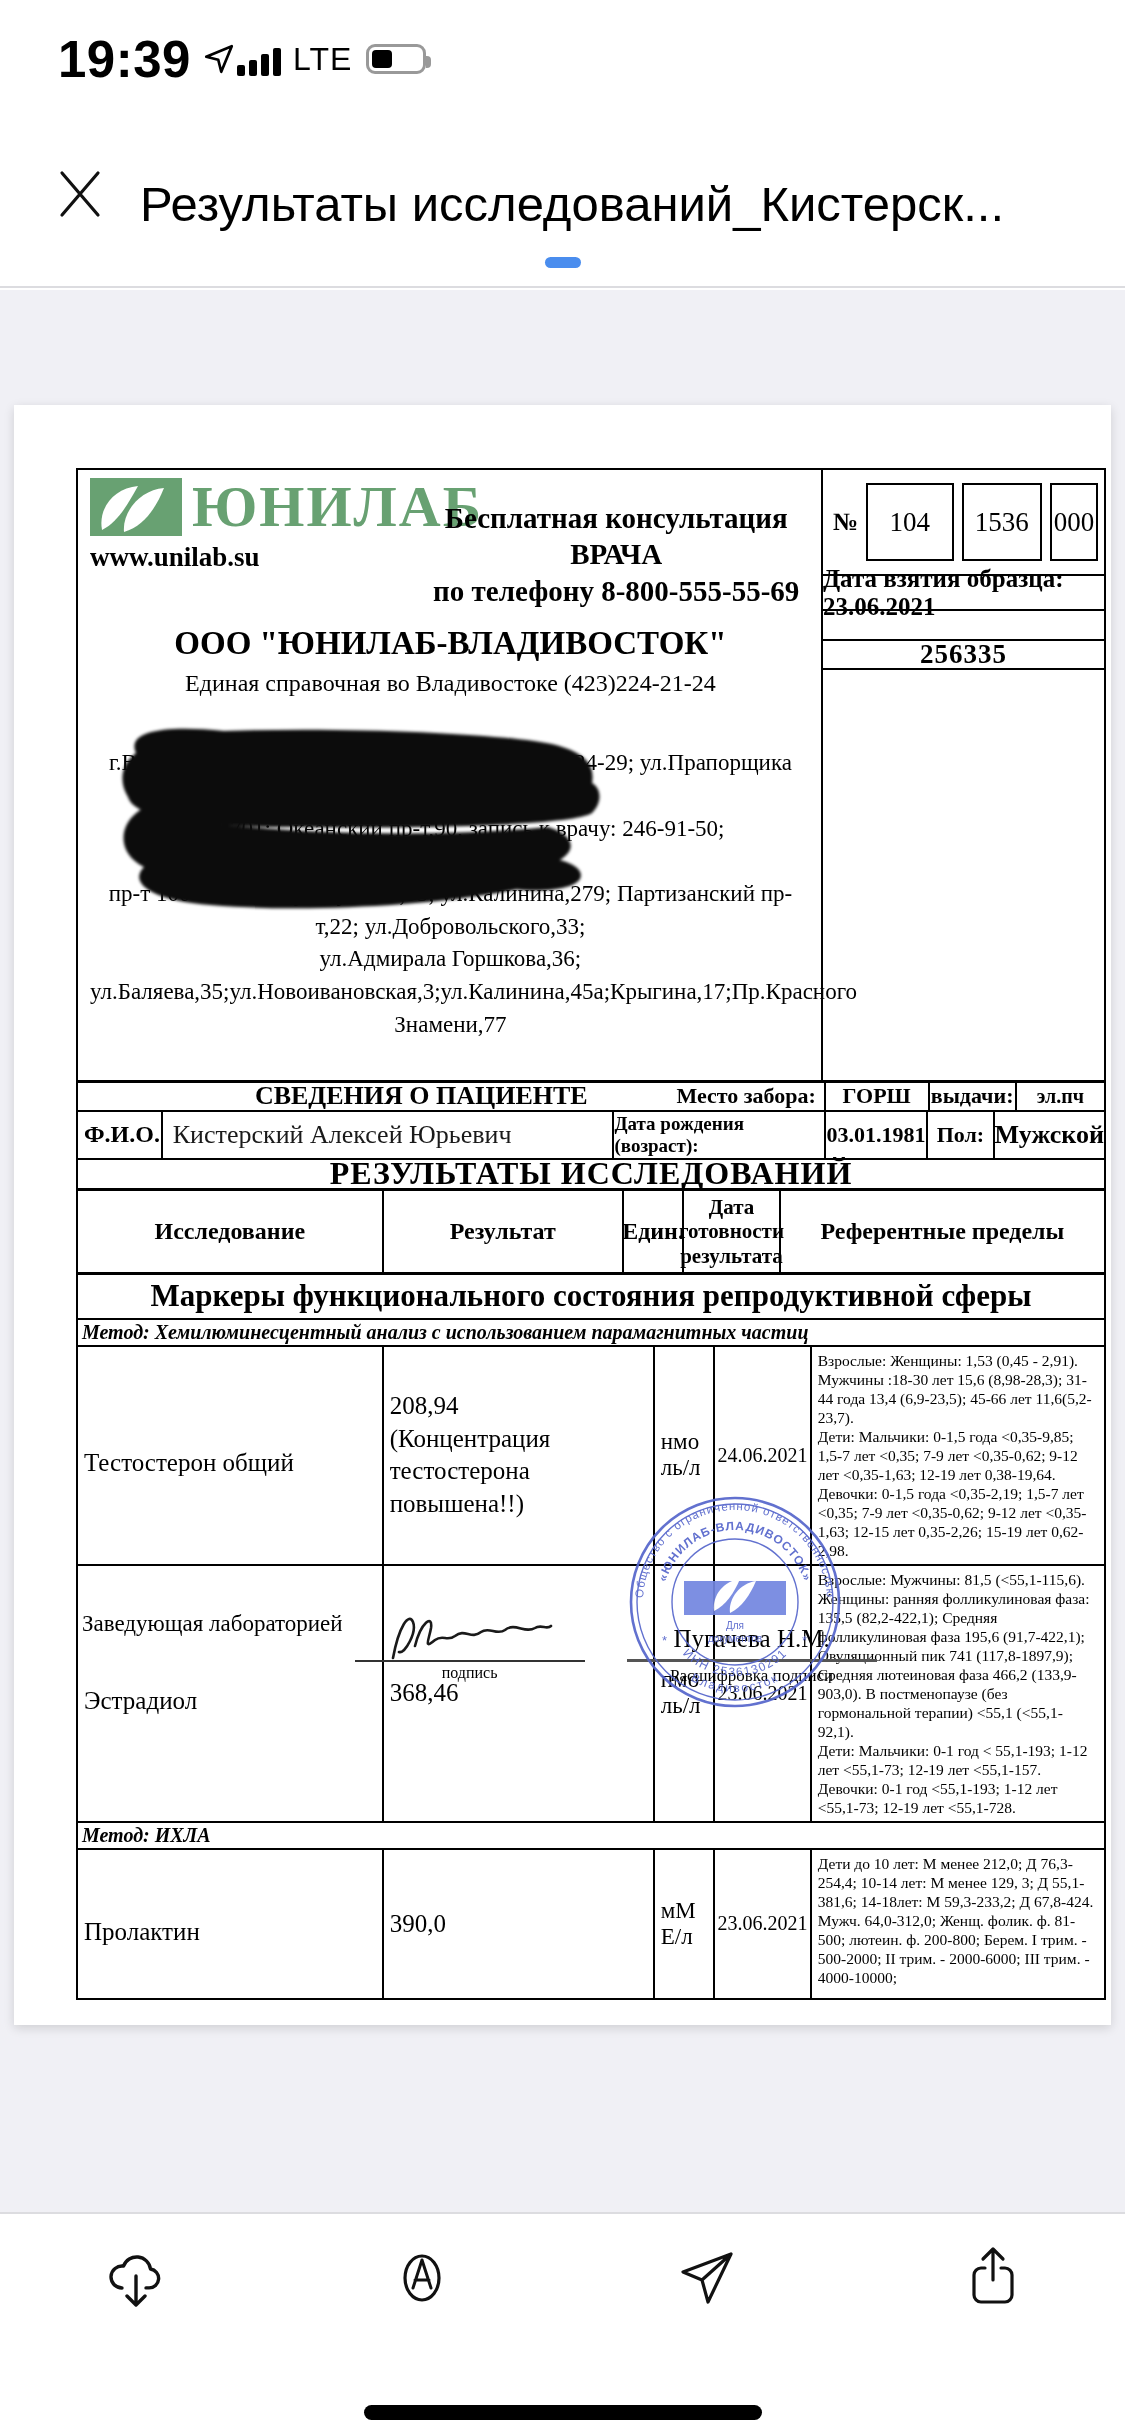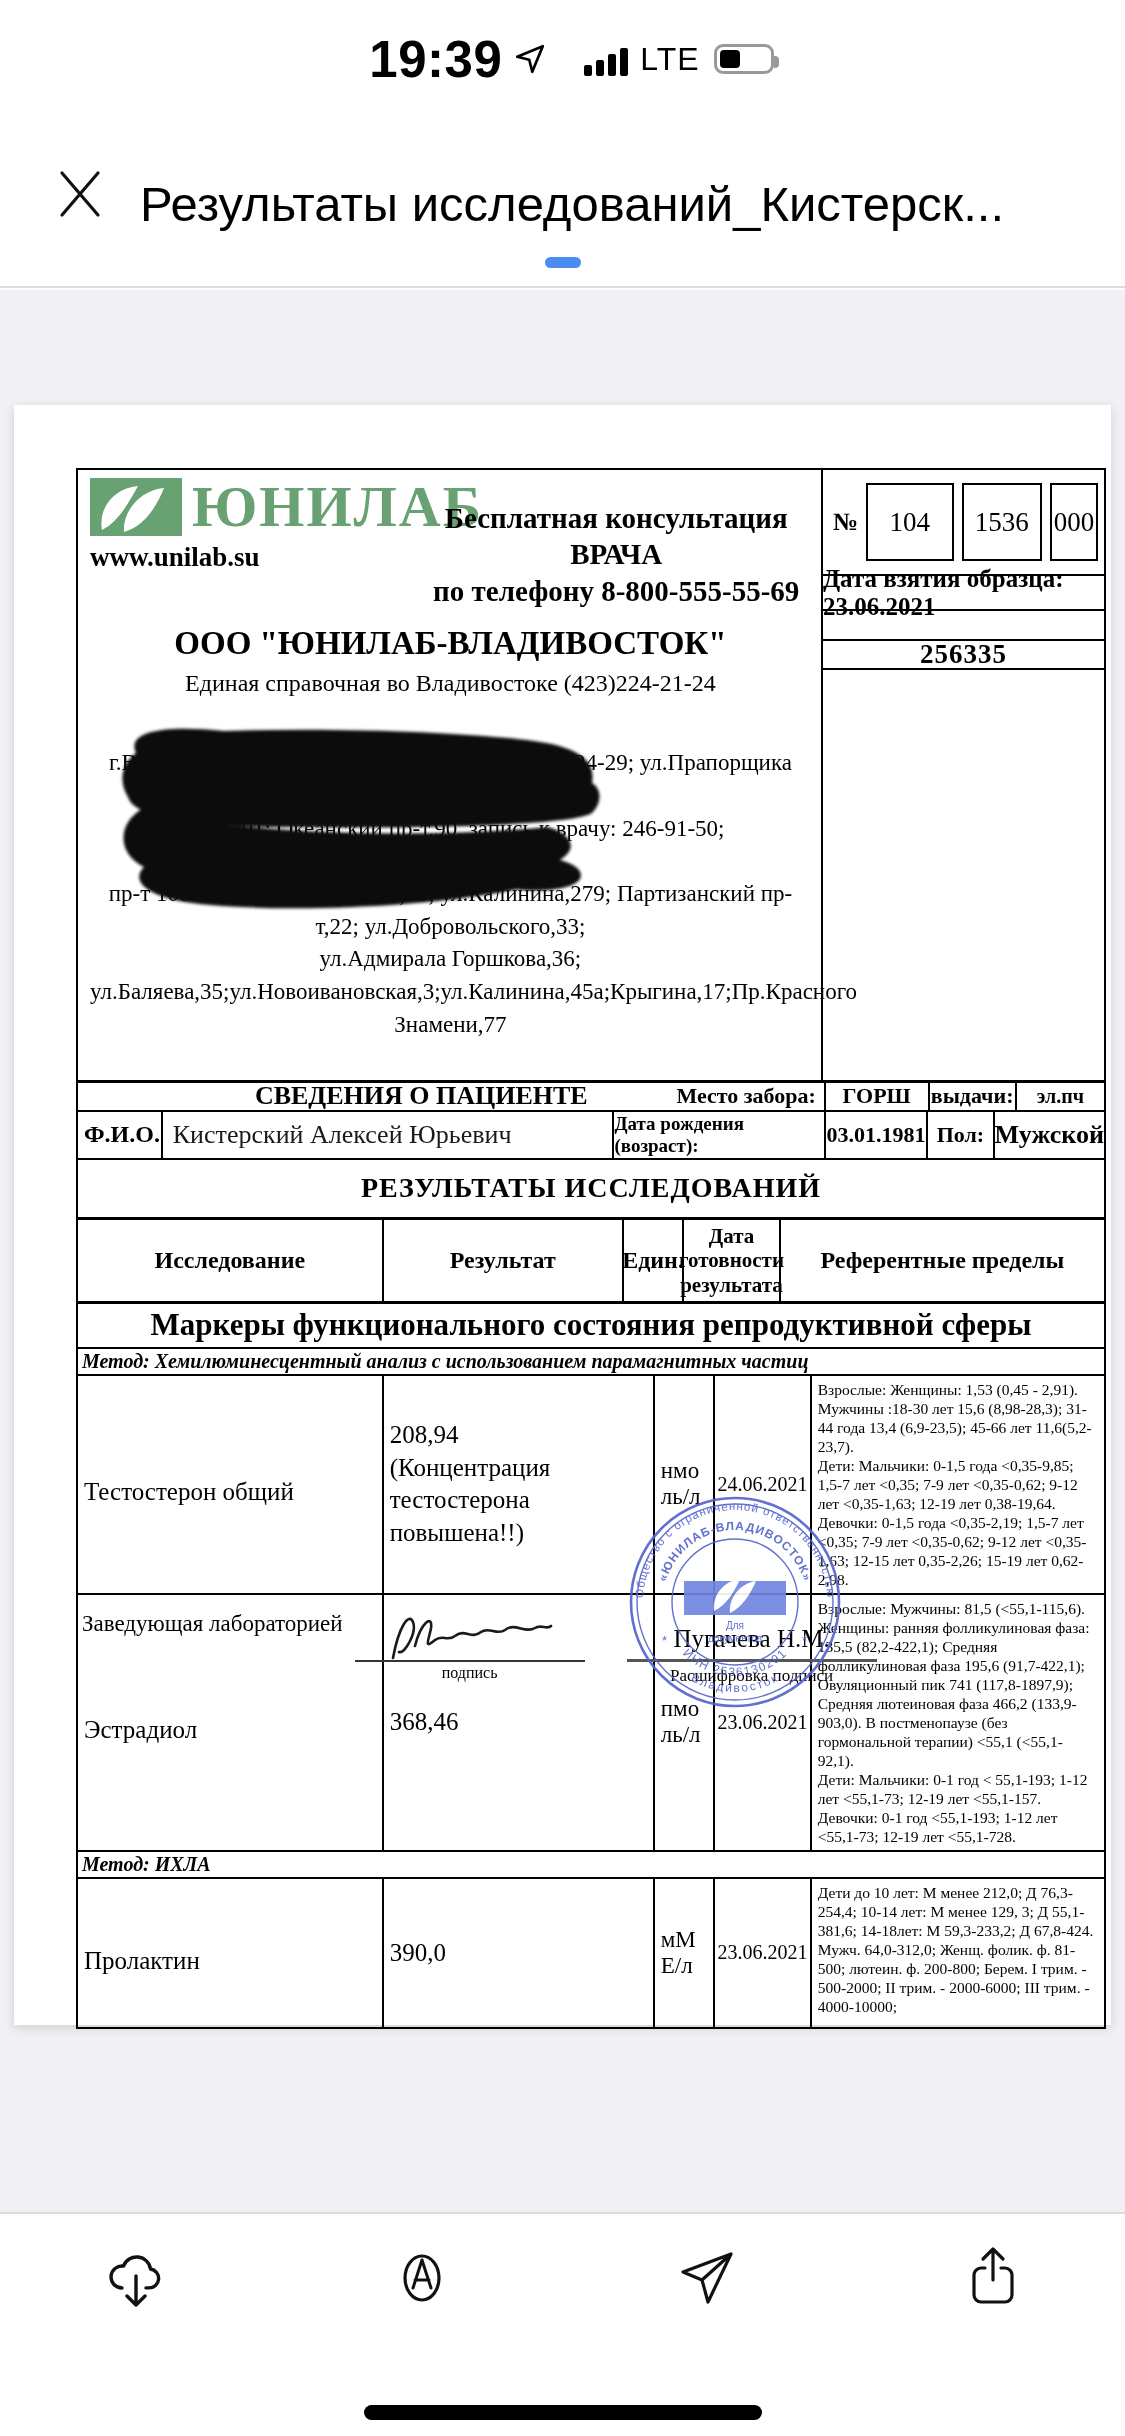--- a/index.html
+++ b/index.html
@@ -1,22 +1,22 @@
 <!DOCTYPE html>
 <html><head>
 <meta charset="utf-8">
 <style>
   * { margin:0; padding:0; box-sizing:border-box; }
   html,body { background:#444; }
   .screen { position:relative; width:1125px; height:2436px; background:#fff; overflow:hidden;
             font-family:"Liberation Sans", sans-serif; margin:0 auto; }
 
   
-  .status-bar { position:absolute; top:0; left:12px; right:0; height:100px; display:flex;
-                justify-content:center; align-items:center; padding:18px 52px 0 58px;gap:36px; }
+  .status-bar { position:absolute; top:0; left:0; right:0; height:100px; display:flex;
+                justify-content:flex-start; align-items:center; padding:18px 52px 0 58px; }
   .sb-left { display:flex; align-items:center; gap:10px; }
   .sb-time { font-size:51px; font-weight:600; color:#000; letter-spacing:.5px; }
   .sb-right { display:flex; align-items:center; gap:12px; }
   .sig-bars { display:flex; align-items:flex-end; gap:4px; height:34px; }
   .sig-bars i { display:block; width:8px; background:#000; border-radius:2px; }
   .lte { font-size:32px; font-weight:500; color:#000; letter-spacing:1px; }
   .batt { position:relative; width:60px; height:30px; border:3px solid rgba(0,0,0,.4);
           border-radius:9px; margin-left:2px; }
   .batt .fill { position:absolute; left:3px; top:3px; bottom:3px; width:20px; background:#000; border-radius:4px; }
   .batt .nub { position:absolute; right:-8px; top:9px; width:5px; height:12px;
@@ -79,22 +79,22 @@
   .p2-name { width:44.2%; border-left:2px solid #000; font-size:26px; padding-left:10px; color:#1a1a1a; }
   .p2-dob-l { width:20.7%; border-left:2px solid #000; font-weight:700; font-size:19px; justify-content:flex-end; padding-right:6px; }
   .p2-dob-v { width:10%; border-left:2px solid #000; font-weight:700; font-size:22px; justify-content:center; }
   .p2-sex-l { width:6.5%; border-left:2px solid #000; font-weight:700; font-size:22px; justify-content:center; }
   .p2-sex-v { flex:1; border-left:2px solid #000; font-weight:700; font-size:26px; justify-content:center; }
 
   .p-row3 { border-top:2px solid #000; height:40px; display:flex; align-items:center; }
   .p3-ds { width:8.1%; font-weight:700; font-size:24px; padding-left:6px; align-self:stretch;
            display:flex; align-items:center; border-right:2px solid #000; }
 
-  .res-title { border-top:2px solid #000; height:59px; display:flex; align-items:center; justify-content:center;
-               font-weight:700; font-size:28px; letter-spacing:1px; }
+  .res-title { border-top:2px solid #000; height:30px; display:flex; align-items:center; justify-content:center;
+               font-weight:700; font-size:32px; letter-spacing:1px; }
 
   .res-head { border-top:3px solid #000; display:flex; min-height:84px; font-weight:700; text-align:center; }
   .res-head > div { display:flex; align-items:center; justify-content:center; font-size:24px; padding:4px; }
   .c1 { width:29.6%; } .c2 { width:23.4%; border-left:2px solid #000; }
   .c3 { width:5.9%; border-left:2px solid #000; } .c4 { width:9.4%; border-left:2px solid #000; }
   .c5 { flex:1; border-left:2px solid #000; }
   .res-head .c4 { font-size:21px; line-height:1.15; }
 
   .res-section { border-top:3px solid #000; height:46px; display:flex; align-items:center; justify-content:center;
                  font-weight:700; font-size:31px; }

